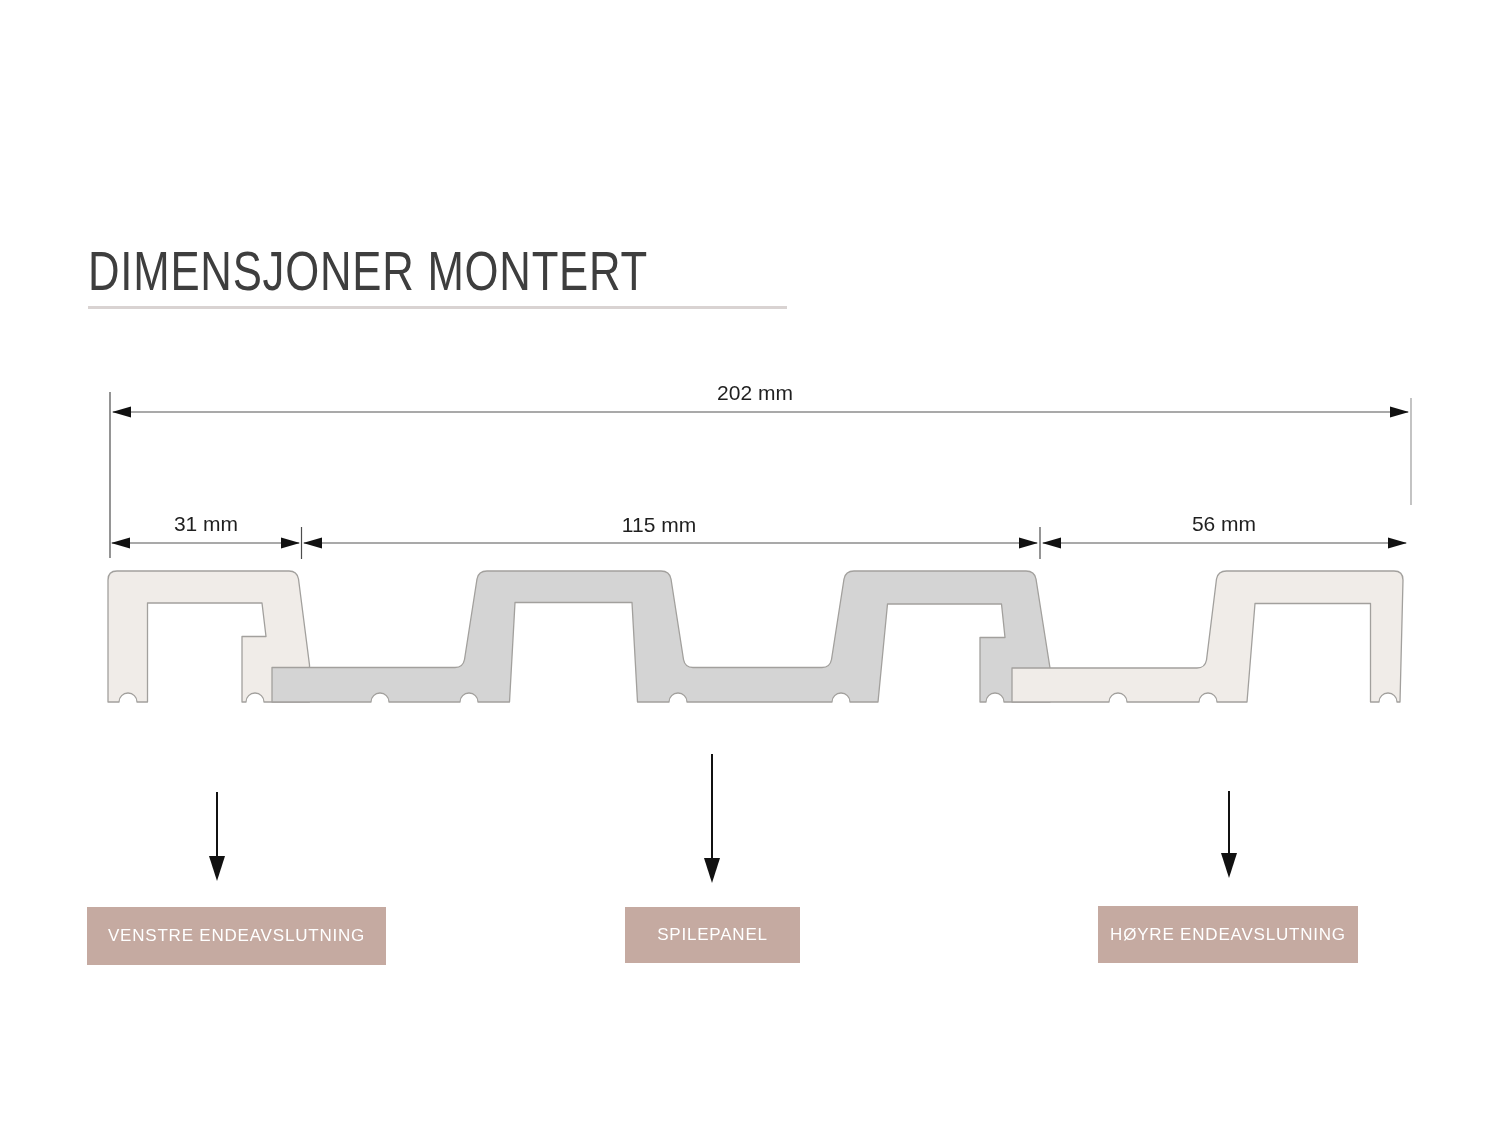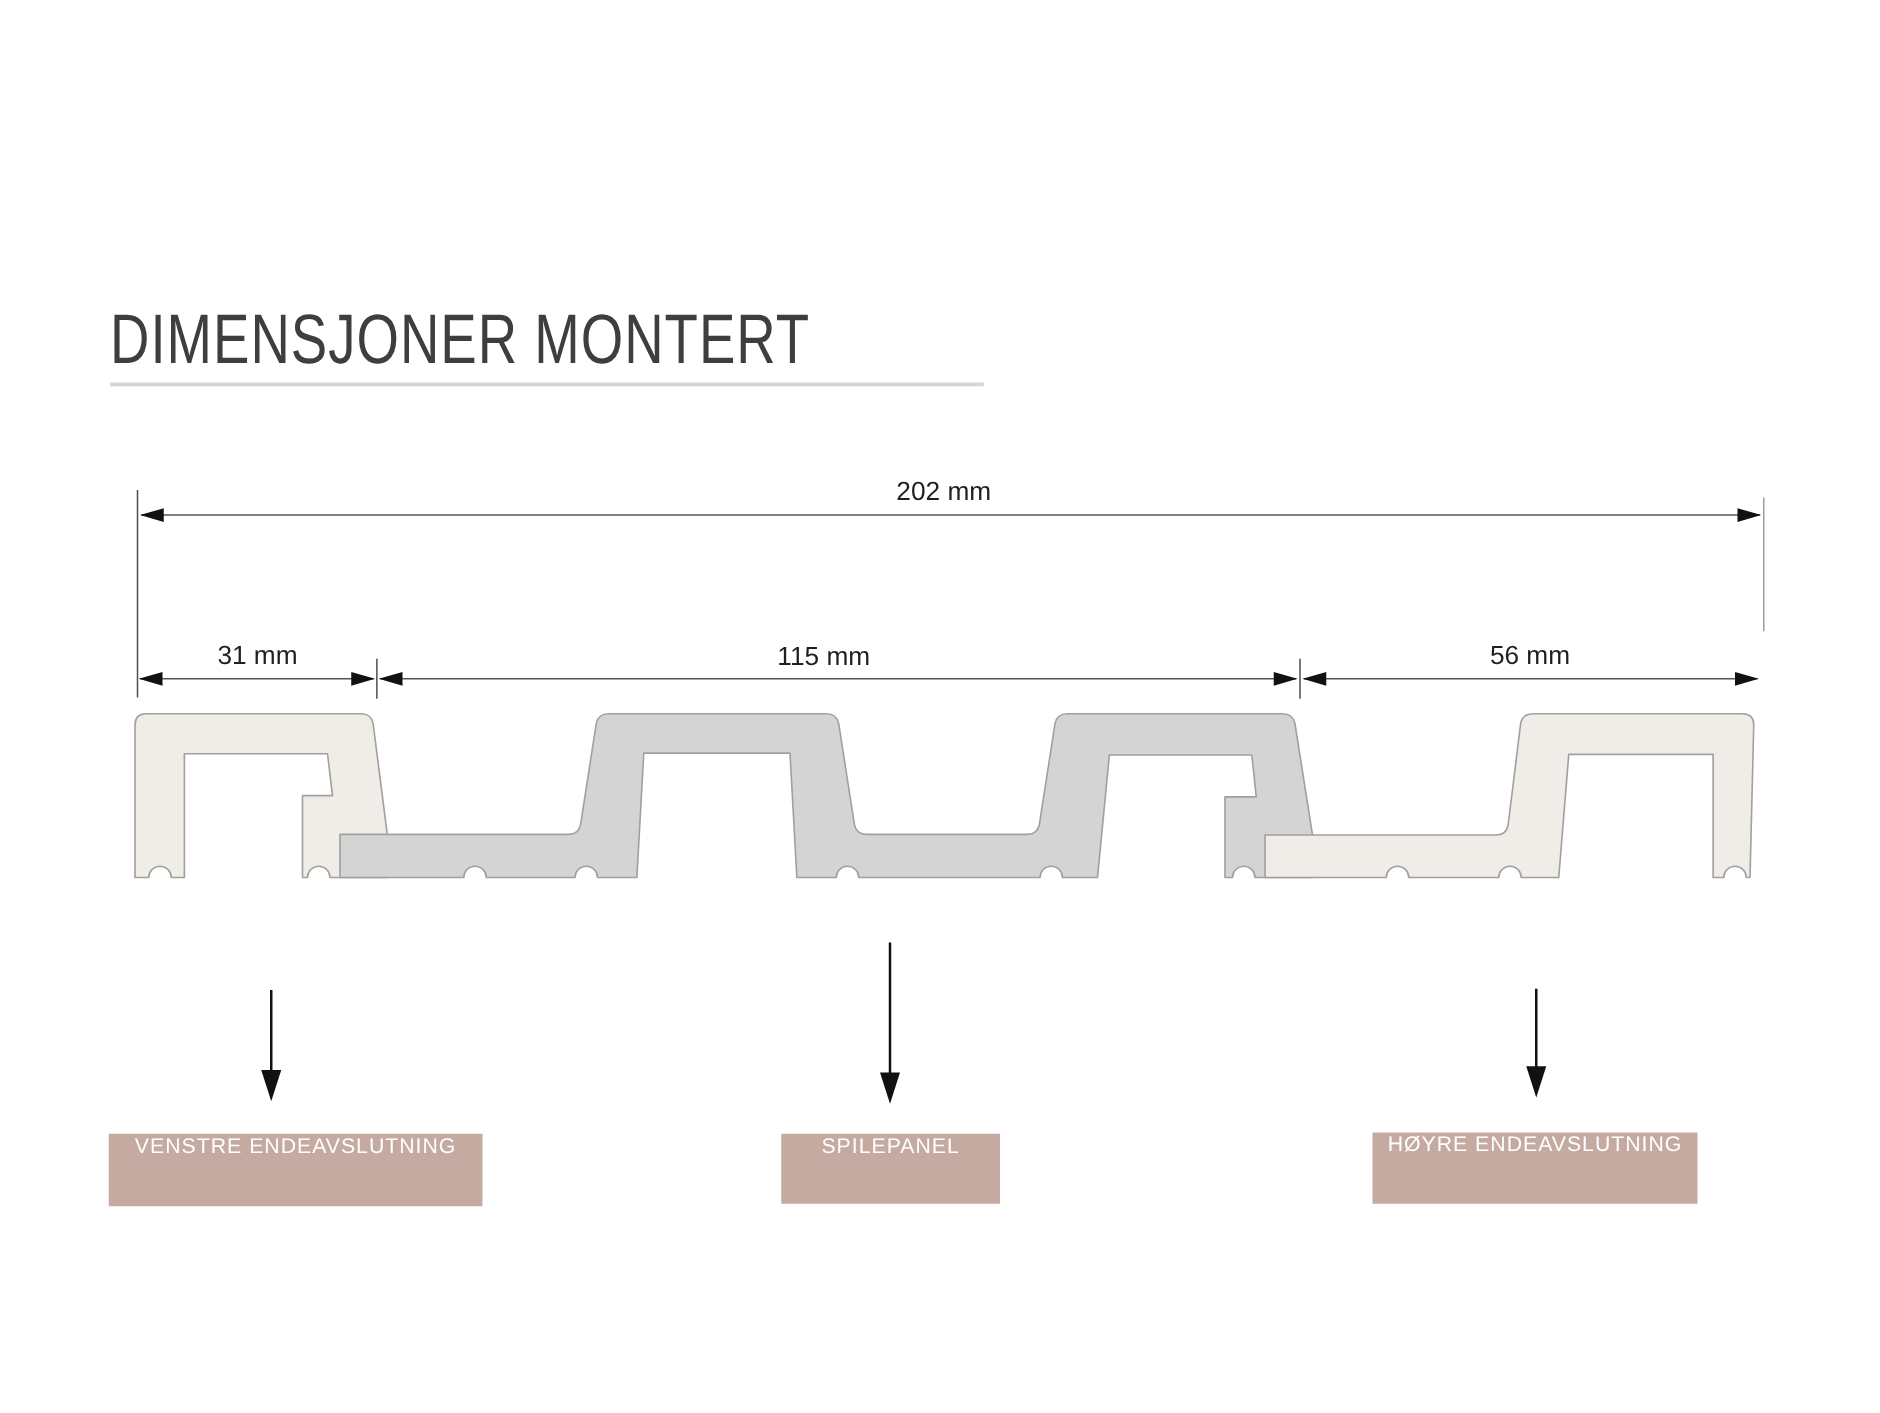--- a/index.html
+++ b/index.html
@@ -34,21 +34,21 @@
     width:1504px;height:1130px;
   }
   .dim-text{
     font-family:"Liberation Sans", sans-serif;
     font-size:21px;
     fill:#1f1f1f;
   }
   .part-label{
     position:absolute;
     display:flex;
-    align-items:flex-start;
+    align-items:center;
     justify-content:center;
     background:#c5aaa1;
     color:#ffffff;
     font-size:17px;
     letter-spacing:0.8px;
     white-space:nowrap;
   }
   .part-label.left{left:87px;top:907px;width:299px;height:58px;}
   .part-label.middle{left:625px;top:907px;width:175px;height:56px;}
   .part-label.right{left:1098px;top:906px;width:260px;height:57px;}

